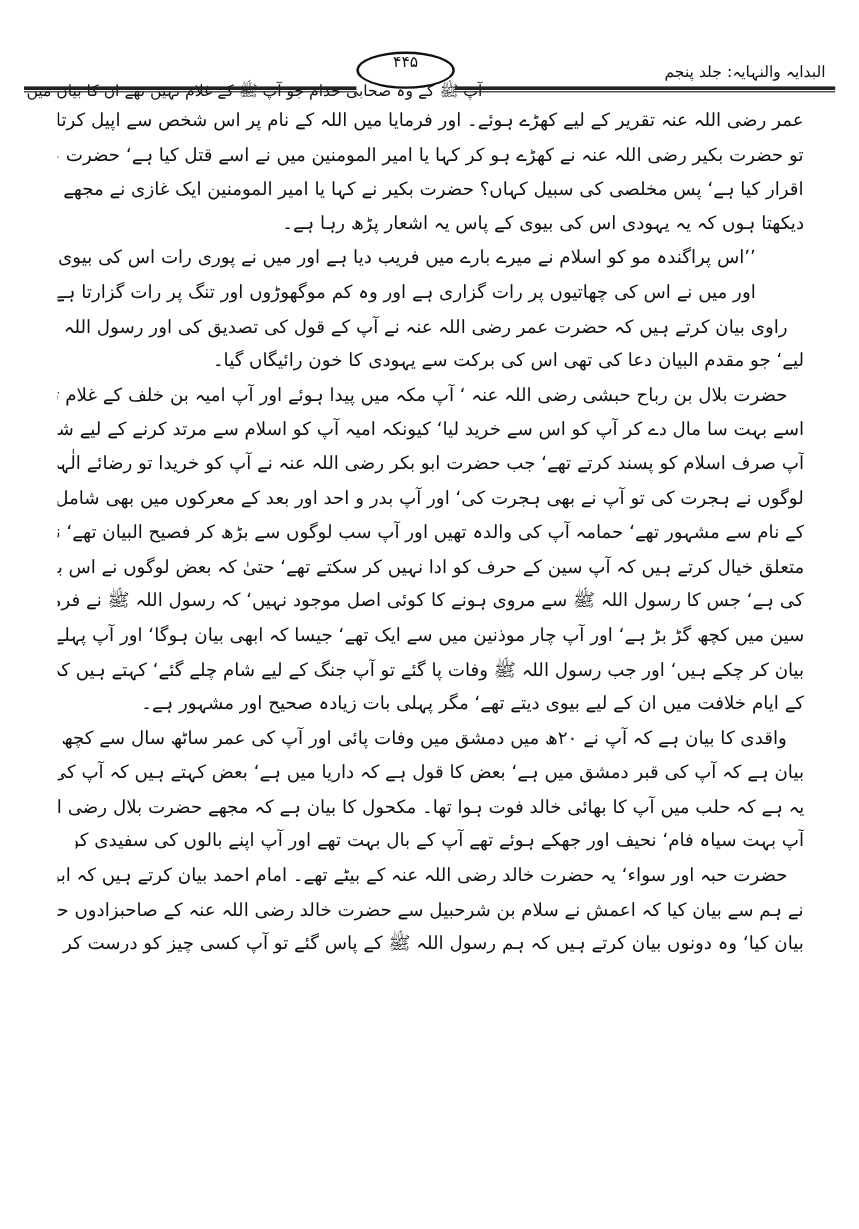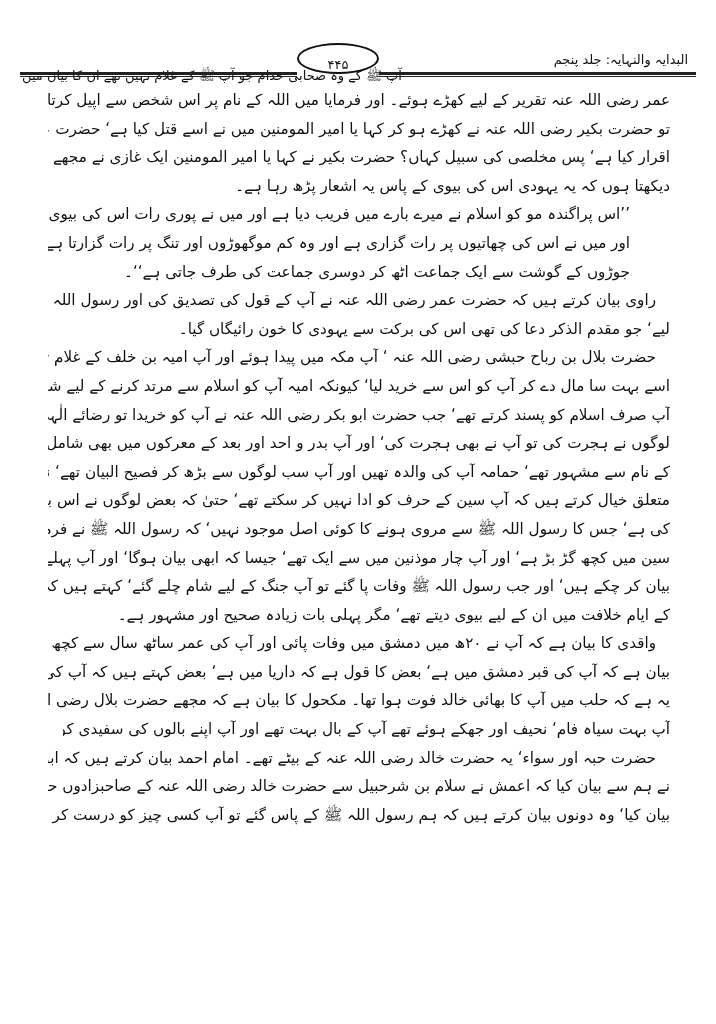--- a/index.html
+++ b/index.html
@@ -5,21 +5,21 @@
   html, body { margin:0; padding:0; background:#ffffff; }
   body { width:716px; height:1024px; position:relative; overflow:hidden;
          font-family:"DejaVu Sans", sans-serif; color:#111; }
   .page { position:absolute; left:0; top:0; width:716px; height:1024px; background:#fff; }
 
   .header { position:absolute; left:20px; top:40px; width:676px; height:36px; }
   .hdr-right { position:absolute; right:8px; top:12px; direction:rtl; font-size:13px; white-space:nowrap;margin-left:28px; }
   .hdr-left { position:absolute; left:2px; top:28px; direction:rtl; font-size:13px; white-space:nowrap;text-align:right; }
   .oval { position:absolute; left:277px; top:3px; width:82px; height:31px;
           border:2px solid #111; border-radius:50%; box-sizing:border-box;
-          display:flex; align-items:flex-end; justify-content:center; font-size:13px; }
+          display:flex; align-items:flex-start; justify-content:center; font-size:13px; }
   .rule { position:absolute; height:0; border-top:3px solid #222; }
   .rule.thin { border-top:1px solid #222; }
   .rule-l { left:0; top:32px; width:277px; }
   .rule-l2 { left:0; top:36px; width:277px; }
   .rule-r { left:359px; top:32px; width:317px; }
   .rule-r2 { left:359px; top:36px; width:317px; }
 
   .body { position:absolute; left:48px; top:86px; width:622px; direction:rtl; text-align:justify; }
   .line { height:28.6px; line-height:28.6px; font-size:15.2px; white-space:nowrap; overflow:hidden;
           text-align:justify; text-align-last:justify; }
@@ -44,23 +44,22 @@
     <div class="rule thin rule-r2"></div>
   </div>
 
   <div class="body">
     <div class="line">عمر رضی اللہ عنہ تقریر کے لیے کھڑے ہوئے۔ اور فرمایا میں اللہ کے نام پر اس شخص سے اپیل کرتا ہوں جسے اس کے بارے میں کچھ علم ہے‘</div>
     <div class="line">تو حضرت بکیر رضی اللہ عنہ نے کھڑے ہو کر کہا یا امیر المومنین میں نے اسے قتل کیا ہے‘ حضرت عمر رضی اللہ عنہ نے فرمایا آپ نے اس کے خون کا</div>
     <div class="line">اقرار کیا ہے‘ پس مخلصی کی سبیل کہاں؟ حضرت بکیر نے کہا یا امیر المومنین ایک غازی نے مجھے اپنے اہل پر قائم مقام بنایا‘ میں آیا تو کیا</div>
     <div class="line last">دیکھتا ہوں کہ یہ یہودی اس کی بیوی کے پاس یہ اشعار پڑھ رہا ہے۔</div>
     <div class="line verse">’’اس پراگندہ مو کو اسلام نے میرے بارے میں فریب دیا ہے اور میں نے پوری رات اس کی بیوی سے خلوت کی ہے</div>
     <div class="line verse">اور میں نے اس کی چھاتیوں پر رات گزاری ہے اور وہ کم موگھوڑوں اور تنگ پر رات گزارتا ہے اور اس کی رانوں کے</div>
-    <div class="line verse-last">جوڑوں کے گوشت سے ایک جماعت اٹھ کر دوسری جماعت کی طرف جاتی ہے‘‘۔</div>
     <div class="line indent">راوی بیان کرتے ہیں کہ حضرت عمر رضی اللہ عنہ نے آپ کے قول کی تصدیق کی اور رسول اللہ ﷺ نے حضرت بکیر رضی اللہ عنہ کے</div>
-    <div class="line last">لیے‘ جو مقدم الذکر دعا کی تھی اس کی برکت سے یہودی کا خون رائیگاں گیا۔</div>
+    <div class="line last">لیے‘ جو مقدم البیان دعا کی تھی اس کی برکت سے یہودی کا خون رائیگاں گیا۔</div>
     <div class="line indent">حضرت بلال بن رباح حبشی رضی اللہ عنہ ‘ آپ مکہ میں پیدا ہوئے اور آپ امیہ بن خلف کے غلام تھے۔ حضرت ابو بکر رضی اللہ عنہ نے</div>
     <div class="line">اسے بہت سا مال دے کر آپ کو اس سے خرید لیا‘ کیونکہ امیہ آپ کو اسلام سے مرتد کرنے کے لیے شدید عذاب دیا کرتا تھا‘ اور</div>
     <div class="line">آپ صرف اسلام کو پسند کرتے تھے‘ جب حضرت ابو بکر رضی اللہ عنہ نے آپ کو خریدا تو رضائے الٰہی کی خاطر آپ کو آزاد کر دیا۔ اور جب</div>
     <div class="line">لوگوں نے ہجرت کی تو آپ نے بھی ہجرت کی‘ اور آپ بدر و احد اور بعد کے معرکوں میں بھی شامل ہوئے اور آپ بلال بن حمامہ</div>
     <div class="line">کے نام سے مشہور تھے‘ حمامہ آپ کی والدہ تھیں اور آپ سب لوگوں سے بڑھ کر فصیح البیان تھے‘ نہ کہ جس طرح بعض لوگ آپ کے</div>
     <div class="line">متعلق خیال کرتے ہیں کہ آپ سین کے حرف کو ادا نہیں کر سکتے تھے‘ حتیٰ کہ بعض لوگوں نے اس بارے میں ایک حدیث بھی روایت</div>
     <div class="line">کی ہے‘ جس کا رسول اللہ ﷺ سے مروی ہونے کا کوئی اصل موجود نہیں‘ کہ رسول اللہ ﷺ نے فرمایا کہ حضرت بلال رضی اللہ عنہ کے</div>
     <div class="line">سین میں کچھ گڑ بڑ ہے‘ اور آپ چار موذنین میں سے ایک تھے‘ جیسا کہ ابھی بیان ہوگا‘ اور آپ پہلے موذن تھے جیسا کہ ہم پہلے</div>
     <div class="line">بیان کر چکے ہیں‘ اور جب رسول اللہ ﷺ وفات پا گئے تو آپ جنگ کے لیے شام چلے گئے‘ کہتے ہیں کہ آپ حضرت ابو بکر رضی اللہ عنہ</div>
     <div class="line last">کے ایام خلافت میں ان کے لیے بیوی دیتے تھے‘ مگر پہلی بات زیادہ صحیح اور مشہور ہے۔</div>

